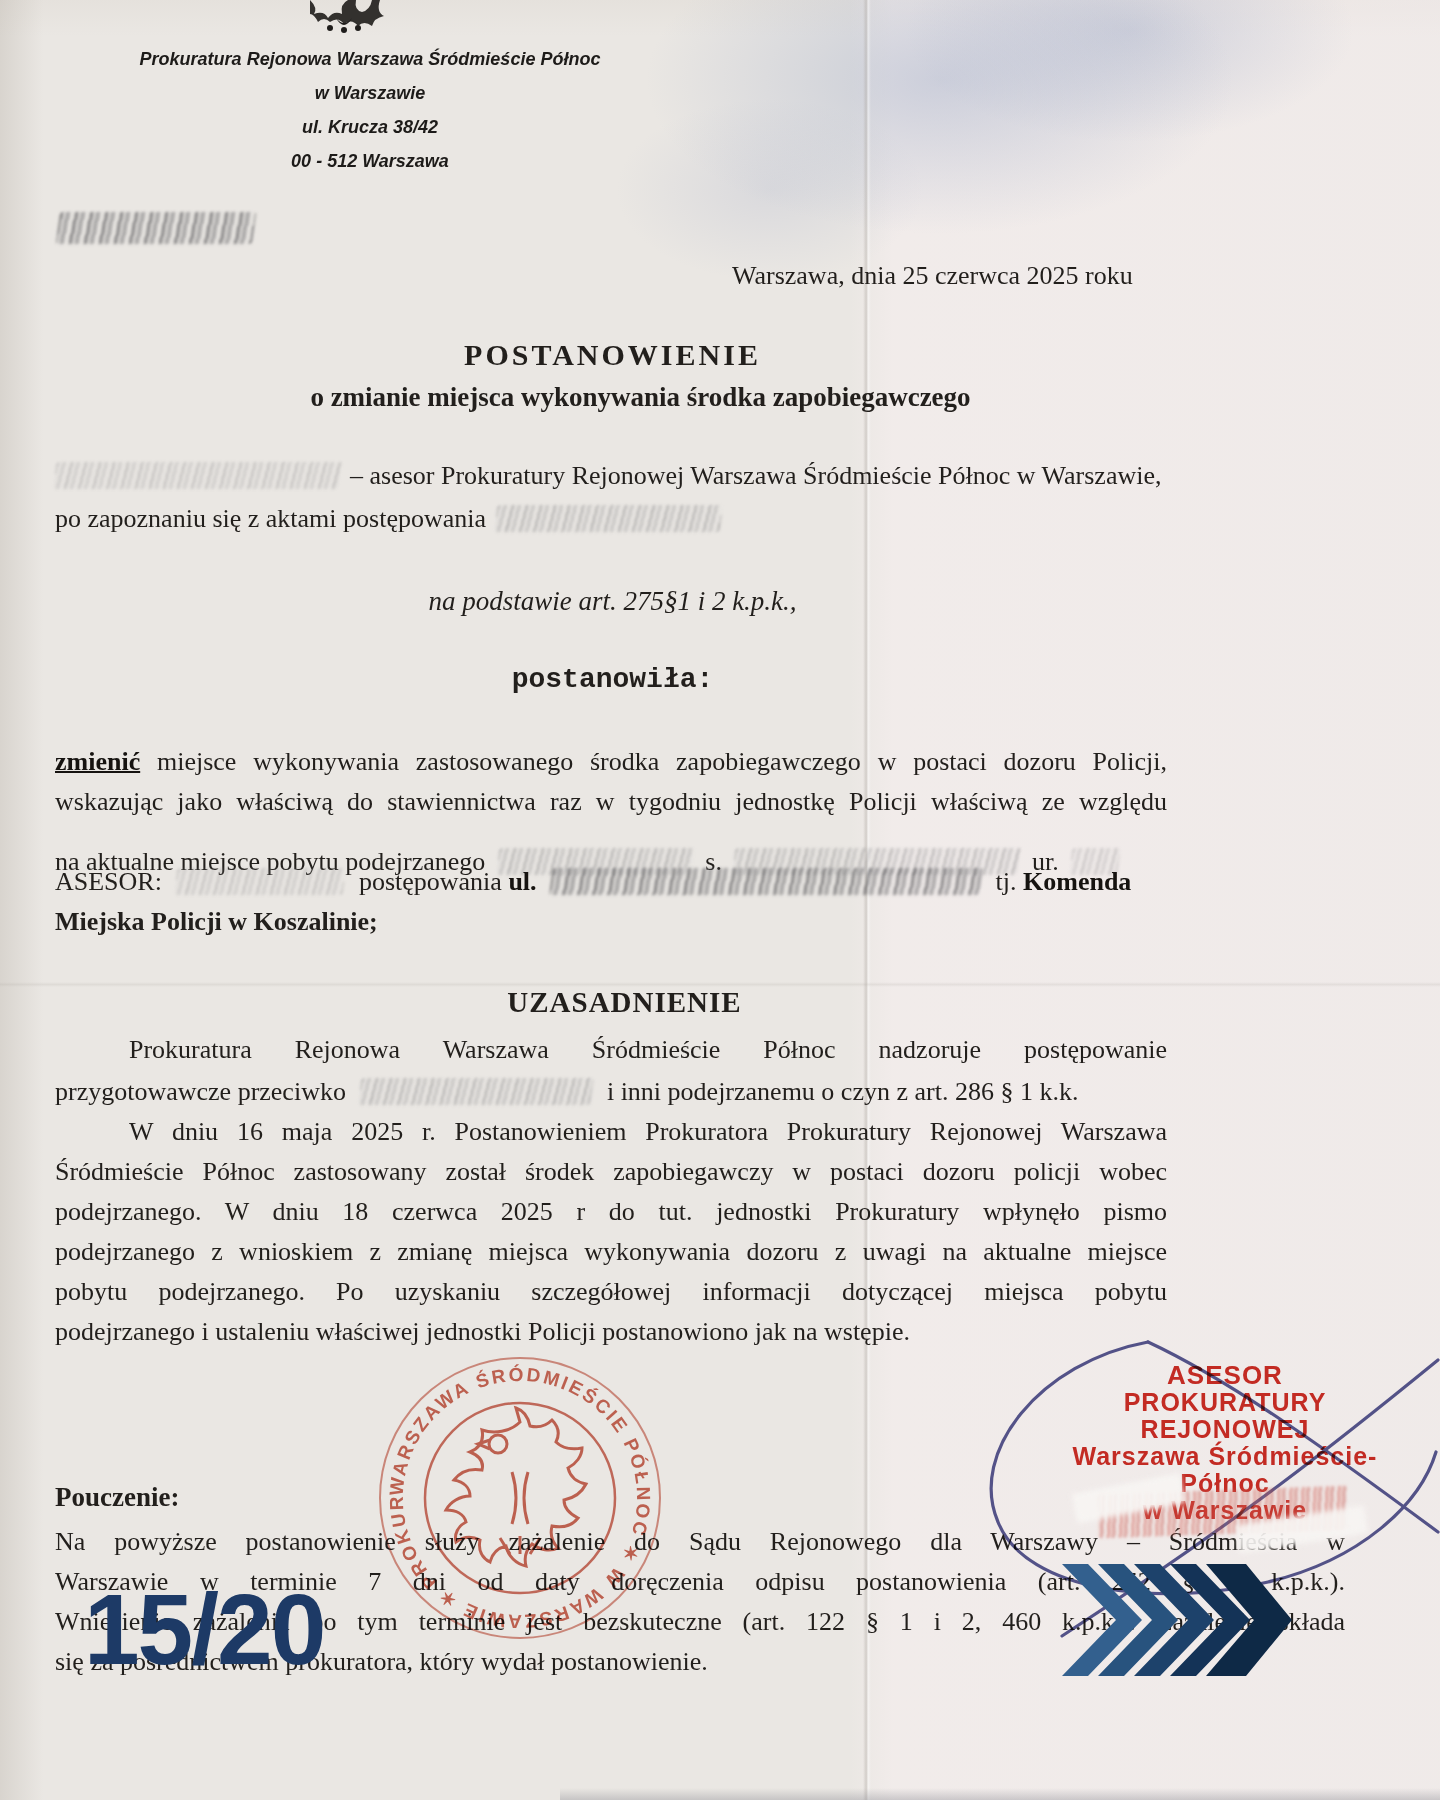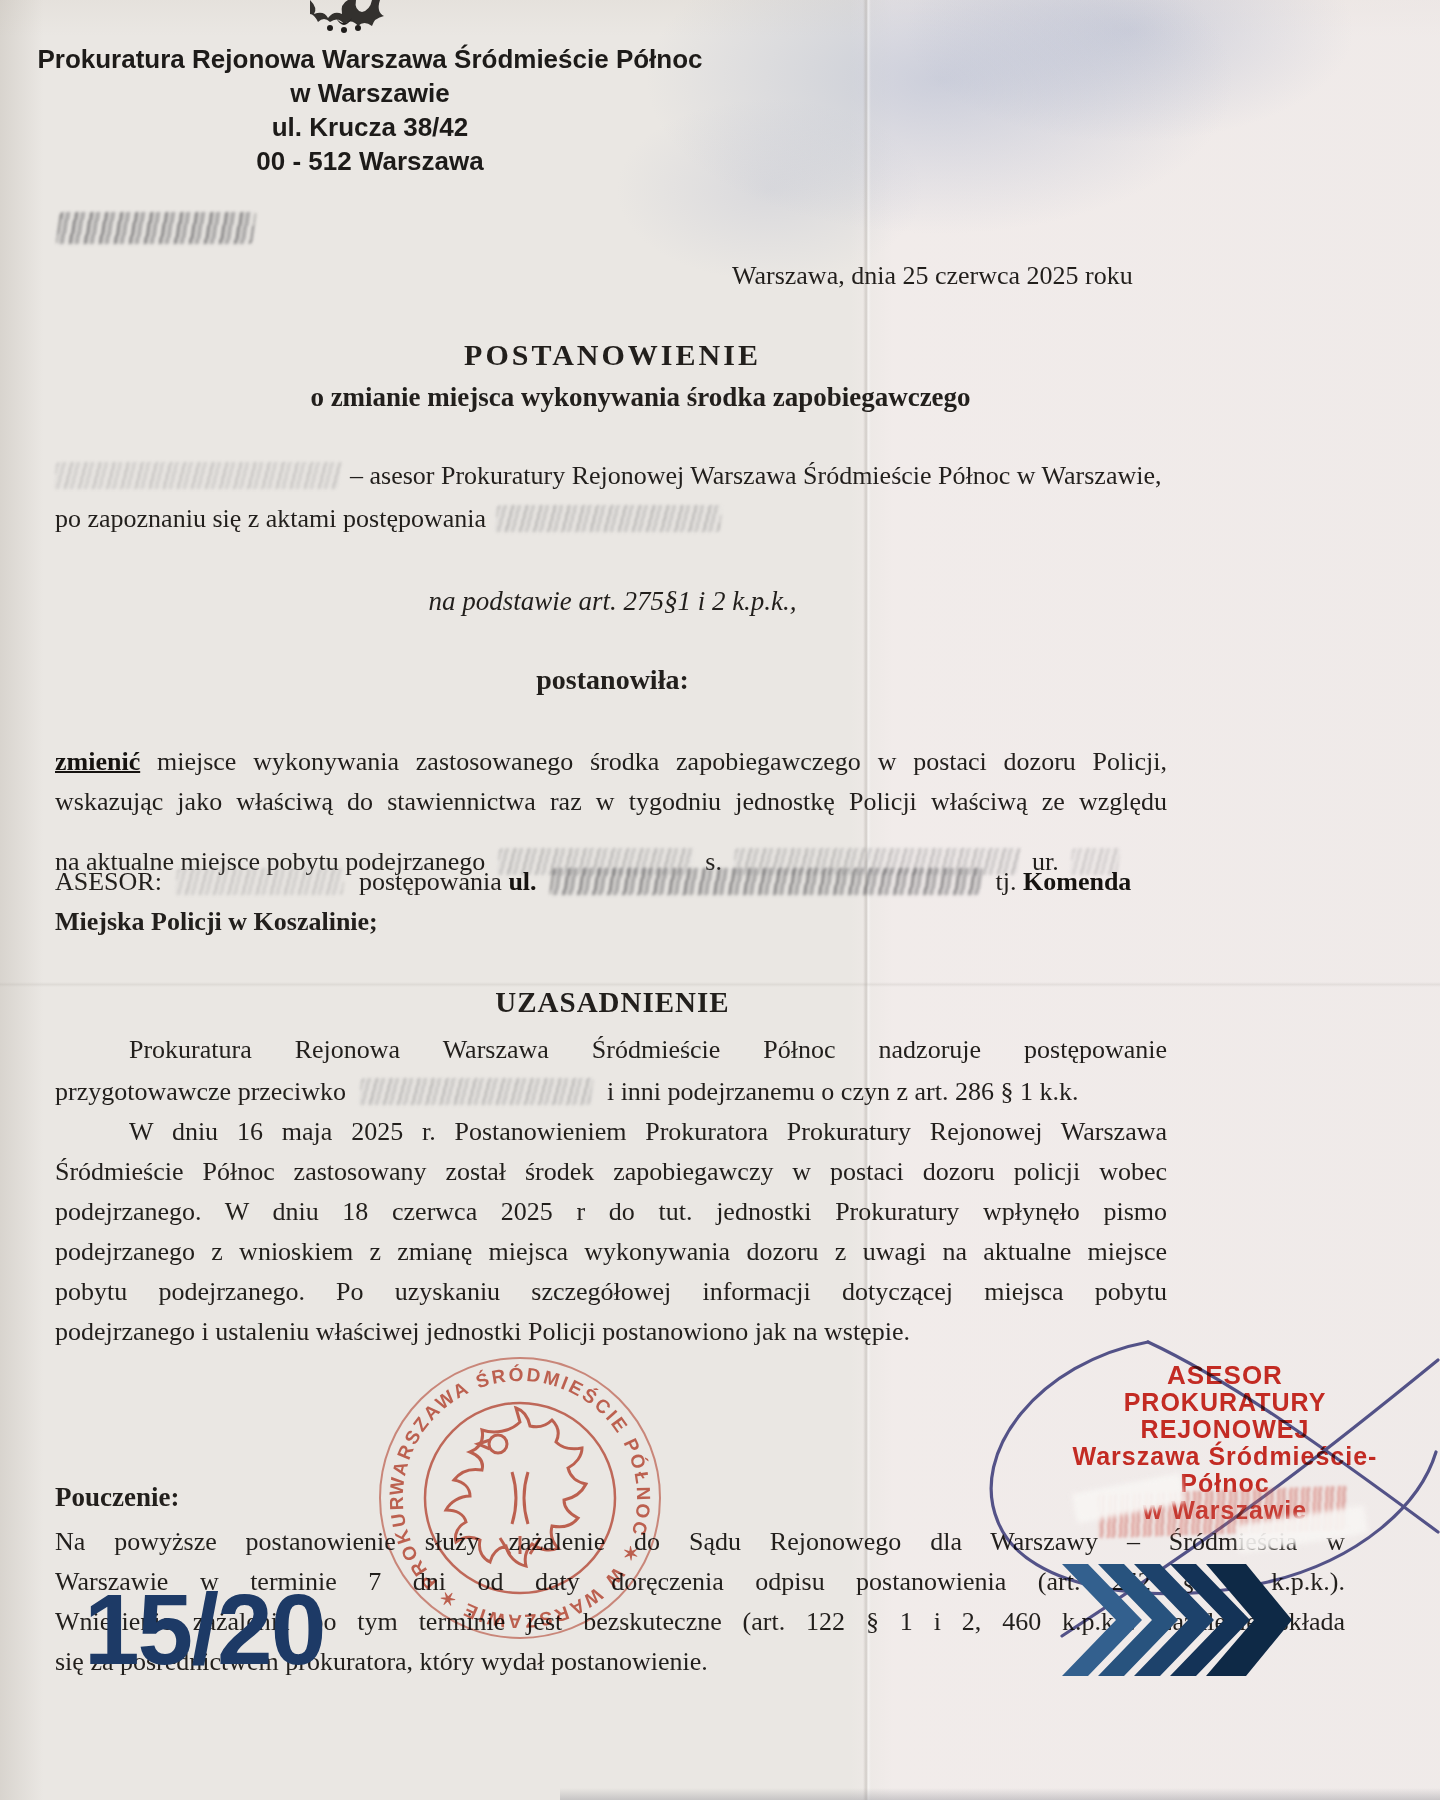--- a/index.html
+++ b/index.html
@@ -24,27 +24,27 @@
 
   .abs{position:absolute; z-index:5;}
   .serif26{font-size:26px; line-height:32px;}
   .just{text-align:justify; text-align-last:justify;}
   .center-col{left:0; width:1225px; text-align:center;}
   .bodyline{left:55px; width:1112px; white-space:nowrap;}
   .bodyjust{left:55px; width:1112px;}
   b{color:#161310;}
 
   .letterhead{left:30px; top:42px; width:680px; text-align:center;
-    font-family:"Liberation Sans", sans-serif; font-weight:bold; font-size:26px; line-height:34px; color:#1d1b19;}
+    font-family:"Liberation Sans", sans-serif; font-weight:bold; font-size:18px; line-height:34px; color:#1d1b19;font-style:italic;}
 
   .title{top:338px; font-weight:bold; font-size:30px; letter-spacing:3px;}
   .subtitle{top:382px; font-weight:bold; font-size:27px;padding-left:28px;}
   .legal{top:586px; font-style:italic; font-size:27px;}
-  .resolved{top:664px; font-weight:bold; font-size:28px;}
-  .uzas{top:986px; font-weight:bold; font-size:29px; letter-spacing:1px;}
+  .resolved{top:664px; font-weight:bold; font-size:28px;font-family:Liberation Mono, monospace;}
+  .uzas{top:986px; font-weight:bold; font-size:29px; letter-spacing:1px;padding-left:12px;}
   .pouczenie-h{left:55px; top:1482px; font-weight:bold; font-size:27px;}
   .pz{left:55px; width:1290px;}
 
   .redact{display:inline-block; height:27px; border-radius:3px; vertical-align:-5px;
     background:repeating-linear-gradient(97deg, rgba(82,82,86,.38) 0 2px, rgba(178,178,180,.14) 2px 6px, rgba(120,120,124,.30) 6px 9px, rgba(205,205,205,.10) 9px 14px);
     filter:blur(1.6px); transform:skewX(-8deg); z-index:6;}
   .r-dark{background:repeating-linear-gradient(94deg, rgba(52,52,56,.55) 0 3px, rgba(150,150,152,.20) 3px 6px, rgba(90,90,94,.45) 6px 10px, rgba(200,200,200,.12) 10px 15px);}
   .r-light{opacity:.75;}
 
   .stamp-wrap{left:372px; top:1352px; width:296px; height:292px; z-index:8; mix-blend-mode:multiply; opacity:.88; filter:blur(.5px);}

